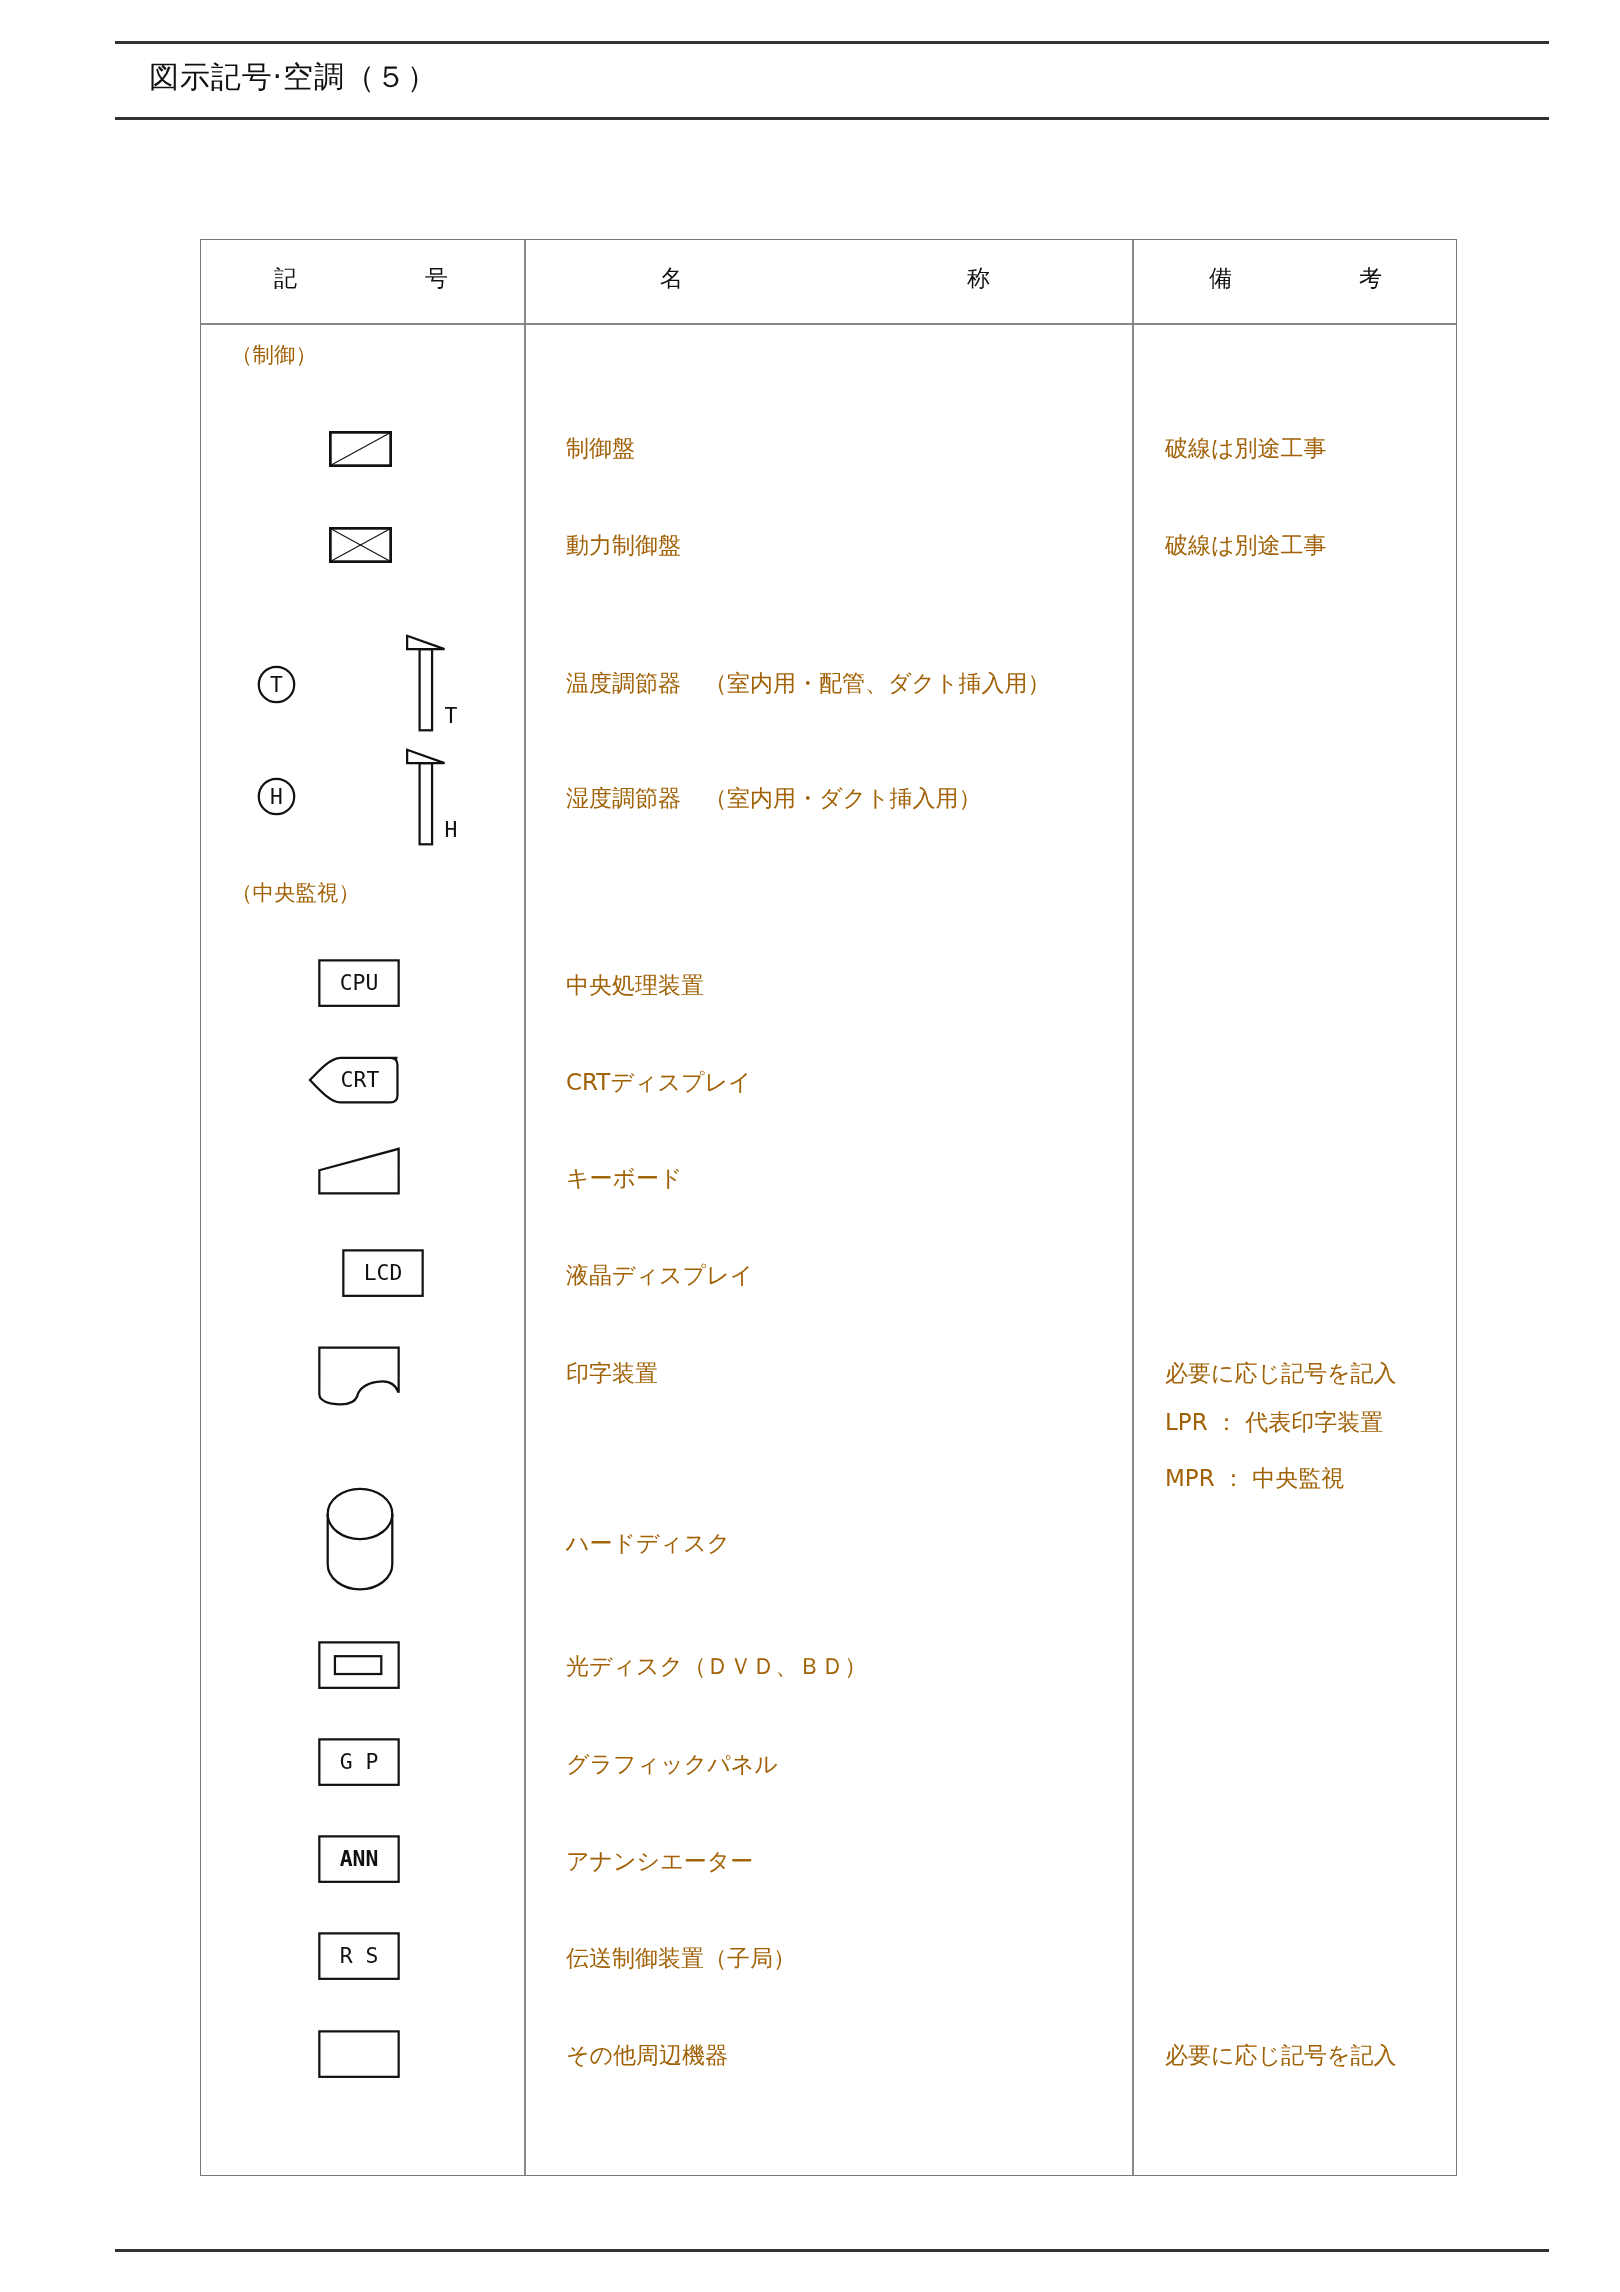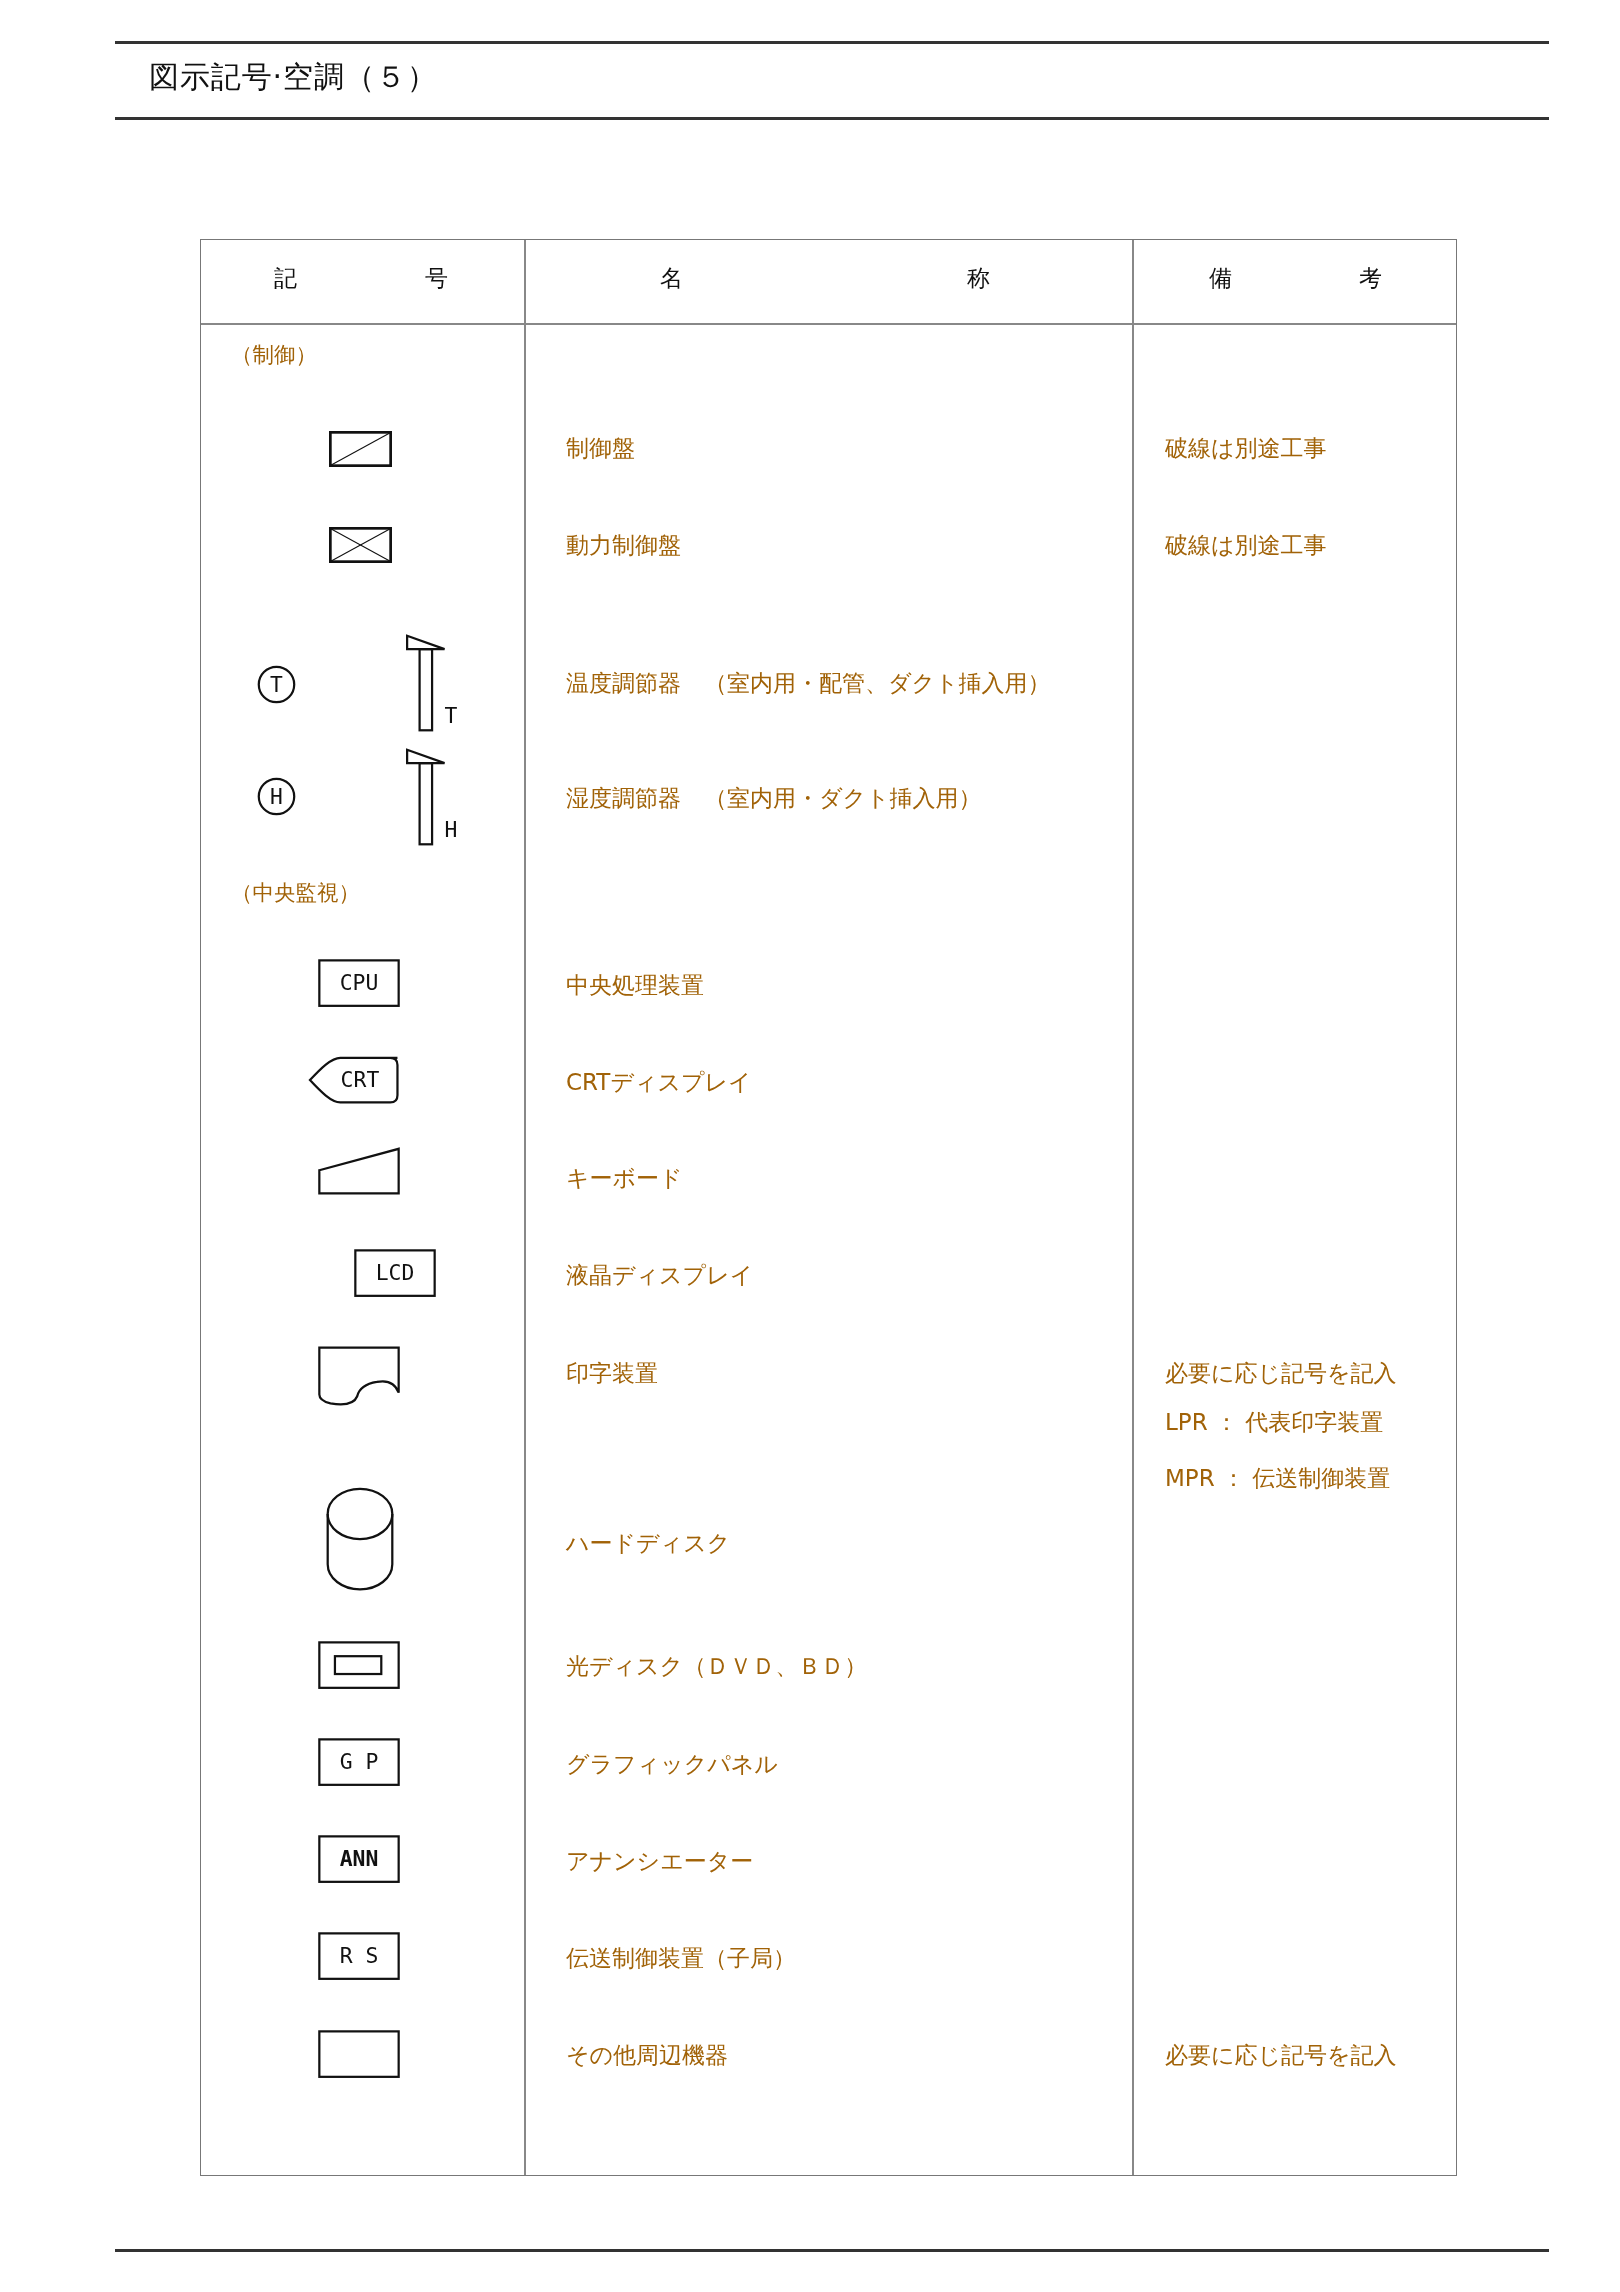--- a/index.html
+++ b/index.html
@@ -111,37 +111,37 @@
   </div>
   <div class="cell" style="left:365px; top:827px;">CRTディスプレイ</div>
 
   <div class="sym" style="left:117px; top:907px;">
     <svg width="82" height="50" viewBox="0 0 92 56">
         <path d="M1.5,26 L90.5,2 L90.5,52 L1.5,52 Z" fill="none" stroke="#111" stroke-width="2.5"></path>
       </svg>
   </div>
   <div class="cell" style="left:365px; top:923px;">キーボード</div>
 
-  <div class="sym" style="left:128px; top:1009px;padding-left:25px;">
+  <div class="sym" style="left:116px; top:1009px;padding-left:25px;">
     <svg width="82" height="50" viewBox="0 0 92 56">
         <rect x="1.5" y="1.5" width="89" height="51" fill="none" stroke="#111" stroke-width="2.5"></rect>
         <text x="46" y="35" text-anchor="middle" font-size="24" class="symtxt" fill="#111">LCD</text>
       </svg>
   </div>
   <div class="cell" style="left:365px; top:1020px;">液晶ディスプレイ</div>
 
   <div class="sym" style="left:117px; top:1106px;">
     <svg width="82" height="63" viewBox="0 0 92 70">
         <path d="M1.5,1.5 L90.5,1.5 L90.5,52 C86,40 76,38 66,40 C54,42 46,48 44,56 C40,66 26,66 14,64 C6,62 1.5,58 1.5,54 Z" fill="none" stroke="#111" stroke-width="2.5"></path>
       </svg>
   </div>
   <div class="cell" style="left:365px; top:1118px;">印字装置</div>
   <div class="cell" style="left:964px; top:1118px;">必要に応じ記号を記入</div>
   <div class="cell" style="left:964px; top:1167px;">LPR ： 代表印字装置</div>
-  <div class="cell" style="left:964px; top:1223px;">MPR ： 伝送制御装置</div>
+  <div class="cell" style="left:964px; top:1223px;">MPR ： 中央監視</div>
 
   <div class="sym" style="left:124px; top:1247px;">
     <svg width="70" height="106" viewBox="0 0 78 118">
         <path d="M3,30 L3,86 A36,28 0 0 0 75,86 L75,30" fill="none" stroke="#111" stroke-width="2.5"></path>
         <ellipse cx="39" cy="30" rx="36" ry="28" fill="none" stroke="#111" stroke-width="2.5"></ellipse>
       </svg>
   </div>
   <div class="cell" style="left:365px; top:1288px;">ハードディスク</div>
 
   <div class="sym" style="left:117px; top:1401px;">

